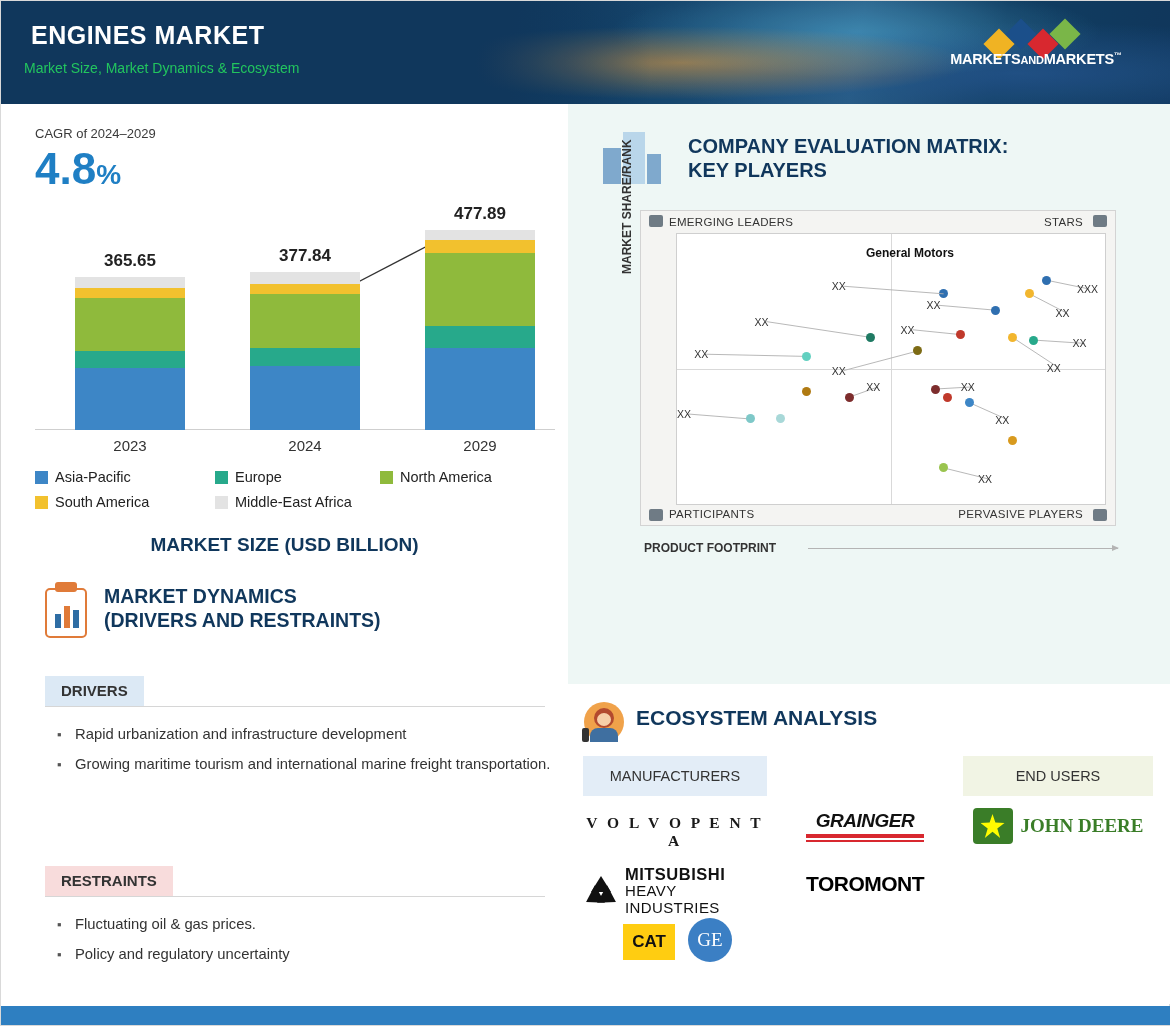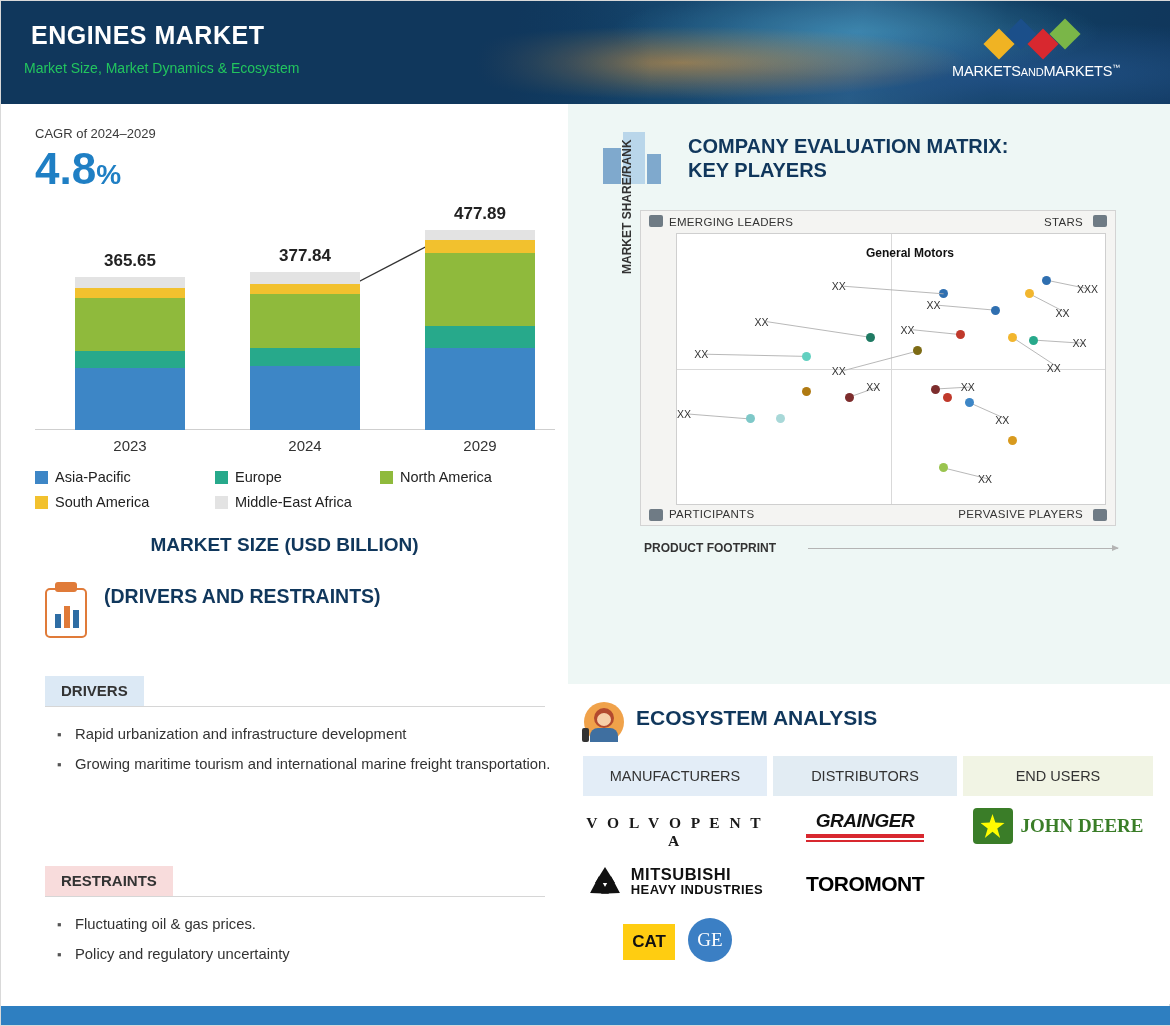--- a/index.html
+++ b/index.html
@@ -47,22 +47,22 @@
     color:#22c55e; font-size:14px;
   }
   .logo { position:absolute; right:40px; top:22px; width:190px; height:62px; }
   .logo-diamonds { position:relative; width:120px; height:36px; margin:0 auto; }
   .dia { position:absolute; width:22px; height:22px; transform:rotate(45deg); }
   .dia.y { background:#f0b323; left:12px; top:10px; }
   .dia.b { background:#1b4f8a; left:34px; top:0px; }
   .dia.r { background:#d8282f; left:56px; top:10px; }
   .dia.g { background:#7ab648; left:78px; top:0px; }
   .logo-text {
-    position:absolute; left:0; top:40px; width:190px;
-    text-align:center; color:#fff; font-size:14.5px; font-weight:normal;
+    position:absolute; left:0; top:28px; width:190px;
+    text-align:center; color:#fff; font-size:14.5px; font-weight:bold;
     letter-spacing:-0.2px;
   }
   .logo-text .sm { font-size:11px; }
   .logo-tm { font-size:8px; vertical-align:super; }
 
   
   .left { position:absolute; left:0; top:103px; width:567px; height:900px; background:#ffffff; }
   .cagr-label { position:absolute; left:34px; top:22px; font-size:13px; color:#3a3a3a; }
   .cagr-value { position:absolute; left:34px; top:40px; font-size:44px; color:#1f7fc4; font-weight:bold; }
   .cagr-value .pct { font-size:28px; }
@@ -169,21 +169,21 @@
   .deere-logo:after {
     content:""; position:absolute; left:8px; top:6px; width:24px; height:24px;
     background:#fffc00; clip-path:polygon(50% 0%, 62% 35%, 100% 38%, 70% 60%, 82% 100%, 50% 74%, 18% 100%, 30% 60%, 0% 38%, 38% 35%);
   }
   .deere-txt { font-size:19px; font-weight:bold; color:#3a7d28; font-family:"Liberation Serif", serif; }
 
   .mitsu { left:15px; top:182px; width:184px; display:flex; align-items:center; justify-content:center; }
   .mitsu-mark { width:36px; height:30px; position:relative; margin-right:8px; }
   .mitsu-d { position:absolute; width:0; height:0; border-left:10px solid transparent; border-right:10px solid transparent; border-bottom:16px solid #111; }
   .mitsu-txt1 { font-size:16.5px; font-weight:bold; color:#111; line-height:16px; letter-spacing:0.5px; }
-  .mitsu-txt2 { font-size:13px; font-weight:bold; color:#111; letter-spacing:0.4px; }
+  .mitsu-txt2 { font-size:15px; font-weight:normal; color:#111; letter-spacing:0.4px; }
   .toromont { left:205px; top:188px; width:184px; font-size:21px; font-weight:bold; color:#000000; letter-spacing:-0.5px; }
   .cat { left:55px; top:240px; width:52px; height:36px; background:#ffcd11; display:flex; align-items:center; justify-content:center; }
   .cat-txt { font-size:17px; font-weight:bold; color:#111; font-family:"Liberation Sans", sans-serif; }
   .ge { left:120px; top:234px; width:44px; height:44px; border-radius:50%; background:#3b7fc4; display:flex; align-items:center; justify-content:center; }
   .ge-txt { color:#fff; font-size:19px; font-family:"Liberation Serif", serif; }
 
   .footer-bar { position:absolute; left:0; bottom:0; width:1170px; height:19px; background:#2e7fc1; }
 </style>
 </head>
 <body>
@@ -279,20 +279,21 @@
 
     <div class="md-icon">
       <div class="clip">
         <div class="clip-bar" style="left:8px; bottom:8px; width:6px; height:14px;"></div>
         <div class="clip-bar" style="left:17px; bottom:8px; width:6px; height:22px; background:#e07b39;"></div>
         <div class="clip-bar" style="left:26px; bottom:8px; width:6px; height:18px;"></div>
       </div>
       <div class="clip-top"></div>
     </div>
     <div class="md-title">
+      <div>MARKET DYNAMICS</div>
       <div>(DRIVERS AND RESTRAINTS)</div>
     </div>
 
     <div class="tag drivers">DRIVERS</div>
     <div class="rule" style="top:602px;"></div>
     <ul class="bullets" style="top:620px;">
       <li>Rapid urbanization and infrastructure development</li>
       <li>Growing maritime tourism and international marine freight transportation.</li>
     </ul>
 
@@ -394,21 +395,20 @@
     <div class="eco-icon">
       <div style="position:absolute;left:4px;top:4px;width:40px;height:40px;border-radius:50%;background:#f0a24a;"></div>
       <div style="position:absolute;left:14px;top:10px;width:20px;height:20px;border-radius:50%;background:#b34a2e;"></div>
       <div style="position:absolute;left:17px;top:15px;width:14px;height:13px;border-radius:50%;background:#f7cfa8;"></div>
       <div style="position:absolute;left:10px;top:30px;width:28px;height:14px;border-radius:8px 8px 0 0;background:#3f6fa0;"></div>
       <div style="position:absolute;left:2px;top:30px;width:7px;height:14px;background:#333;border-radius:2px;"></div>
     </div>
     <div class="eco-title">ECOSYSTEM ANALYSIS</div>
 
     <div class="eco-col-head c1">MANUFACTURERS</div>
-    <div class="eco-col-head c2">DISTRIBUTORS</div>
     <div class="eco-col-head c3">END USERS</div>
 
     <div class="brand grainger">
       <div class="g-txt">GRAINGER</div>
       <div class="g-bar"></div>
       <div class="g-bar2"></div>
     </div>
 
     <div class="brand volvo">V O L V O   P E N T A</div>
 

